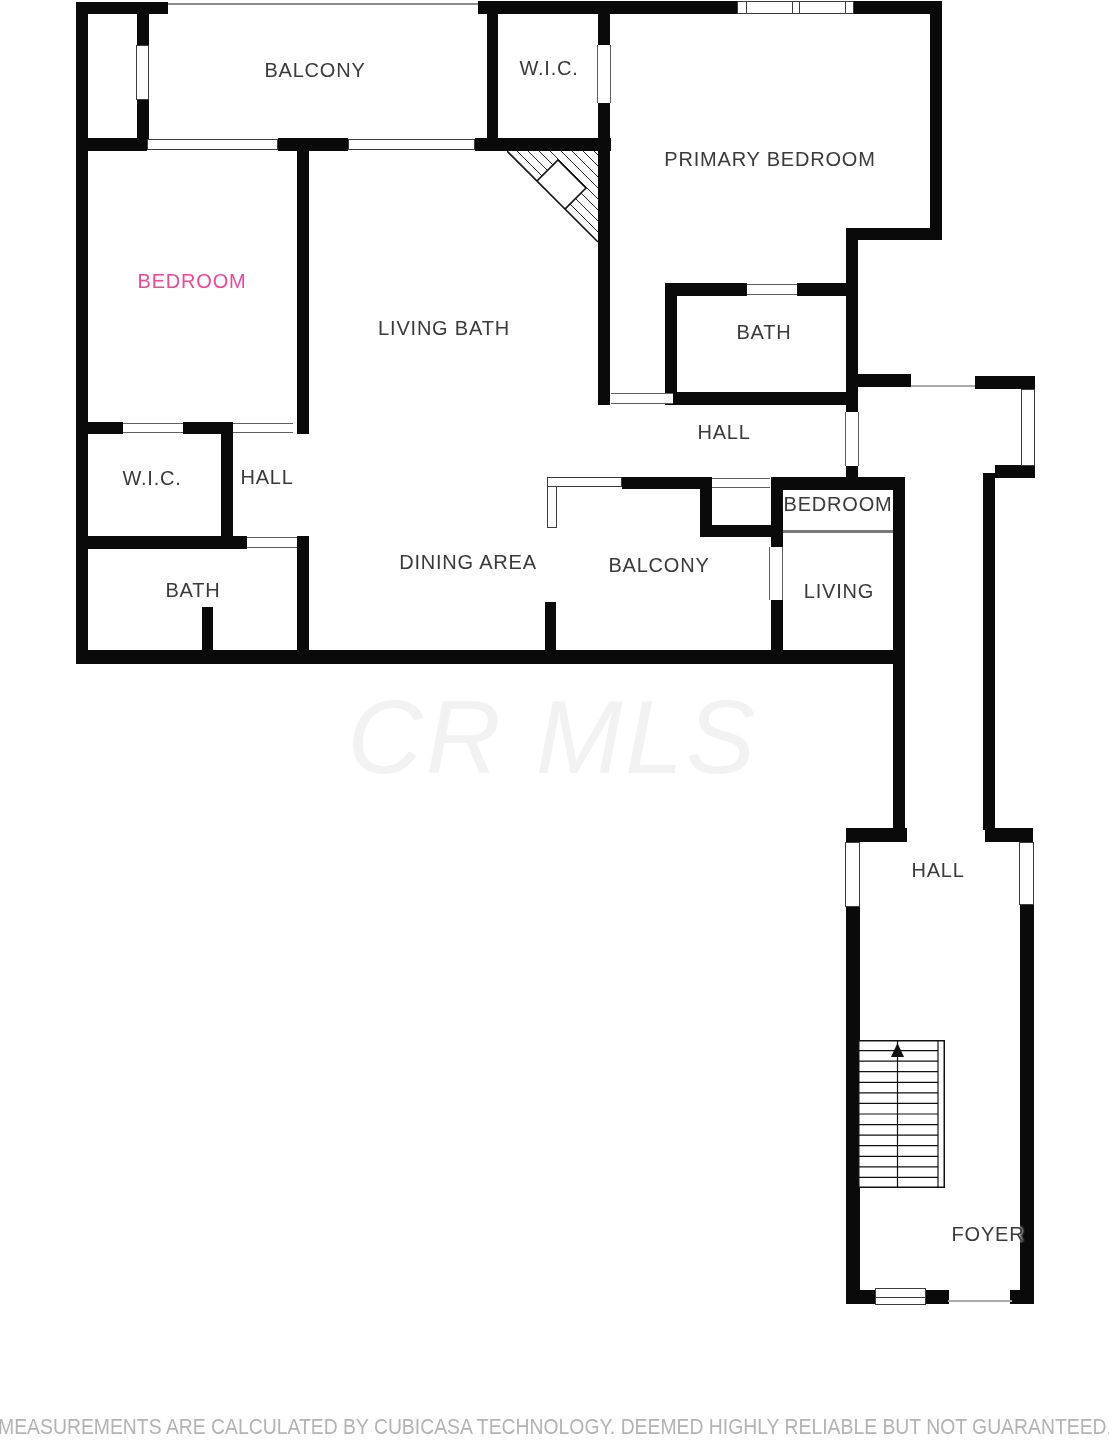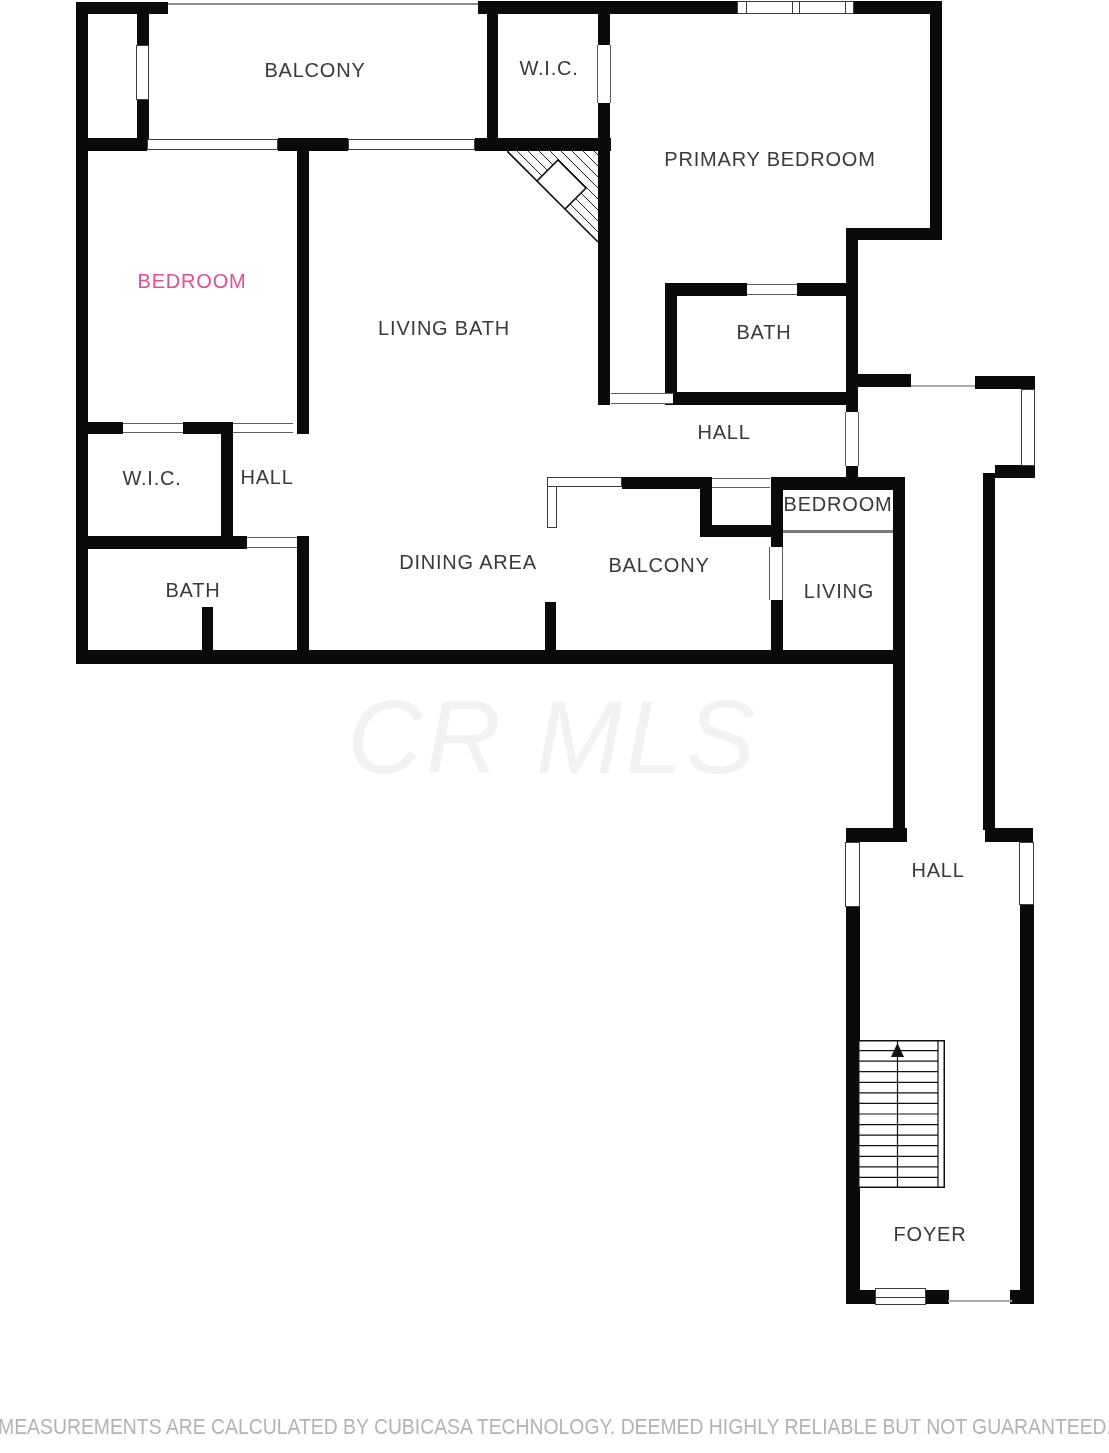--- a/index.html
+++ b/index.html
@@ -124,21 +124,21 @@
     <div class="room-label" style="left: 764px; top: 332px; color: rgb(58, 58, 58);">BATH</div>
     <div class="room-label" style="left: 724px; top: 432px; color: rgb(58, 58, 58);">HALL</div>
     <div class="room-label" style="left: 152px; top: 478px; color: rgb(58, 58, 58);">W.I.C.</div>
     <div class="room-label" style="left: 267px; top: 477px; color: rgb(58, 58, 58);">HALL</div>
     <div class="room-label" style="left: 838px; top: 504px; color: rgb(58, 58, 58);">BEDROOM</div>
     <div class="room-label" style="left: 440px; top: 562px; color: rgb(58, 58, 58); margin-left: 28px;">DINING AREA</div>
     <div class="room-label" style="left: 659px; top: 565px; color: rgb(58, 58, 58);">BALCONY</div>
     <div class="room-label" style="left: 839px; top: 591px; color: rgb(58, 58, 58);">LIVING</div>
     <div class="room-label" style="left: 193px; top: 590px; color: rgb(58, 58, 58);">BATH</div>
     <div class="room-label" style="left: 938px; top: 870px; color: rgb(58, 58, 58);">HALL</div>
-    <div class="room-label" style="left: 930px; top: 1234px; color: rgb(58, 58, 58);">FOYER</div>
+    <div class="room-label" style="left: 988px; top: 1234px; color: rgb(58, 58, 58);">FOYER</div>
     <div class="svg-layer" style="left: 507px; top: 151px; width: 92px; height: 92px;"><svg width="92" height="92" viewBox="0 0 92 92">
         <defs>
           <clipPath id="triclip">
             <polygon points="0,0 91,0 91,91"></polygon>
           </clipPath>
         </defs>
         <g clip-path="url(#triclip)">
           <line x1="10" y1="0" x2="91" y2="81" stroke="#222" stroke-width="1"></line>
           <line x1="21" y1="0" x2="91" y2="70" stroke="#222" stroke-width="1"></line>
           <line x1="32" y1="0" x2="91" y2="59" stroke="#222" stroke-width="1"></line>

